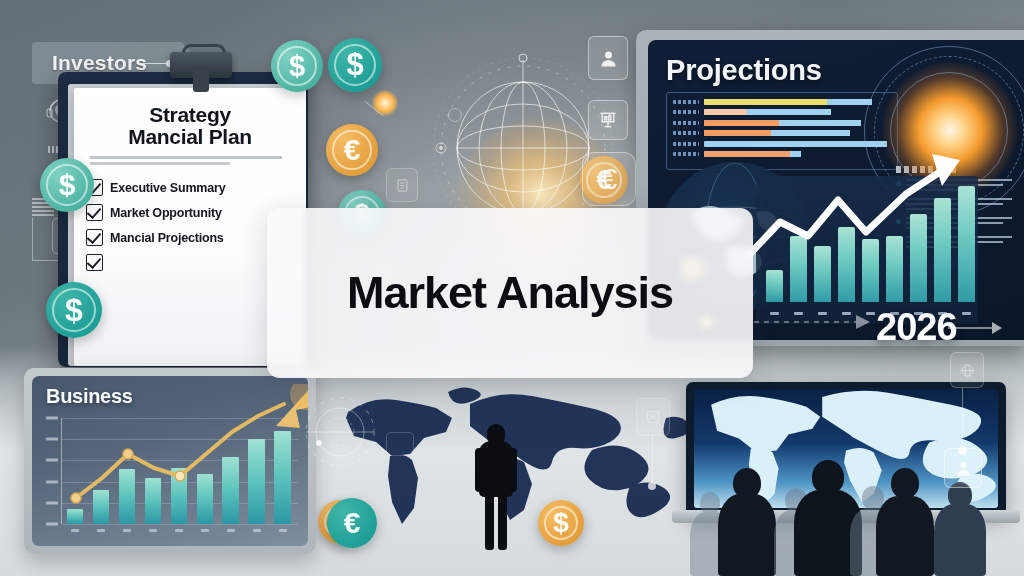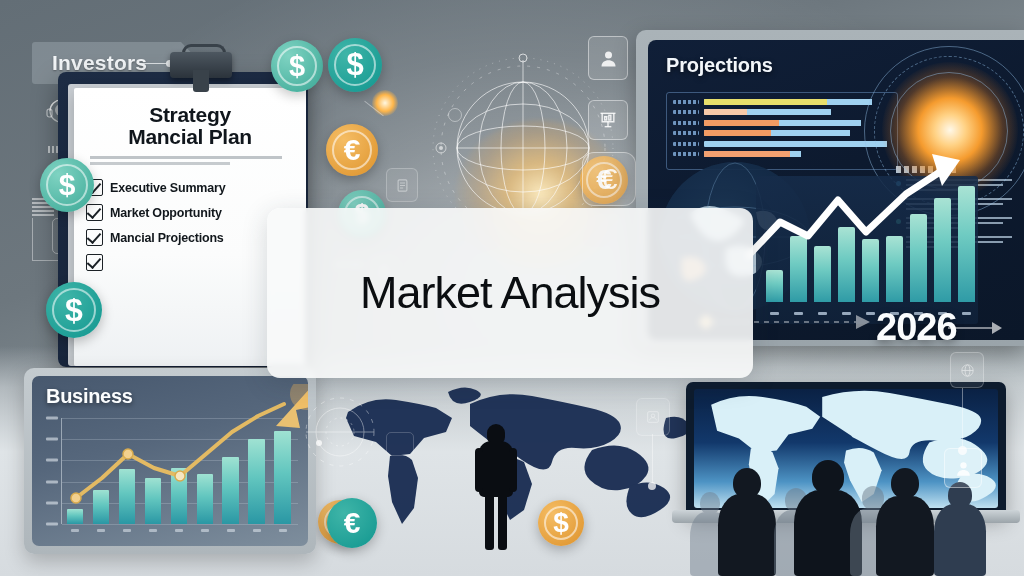--- a/index.html
+++ b/index.html
@@ -130,21 +130,21 @@
     left:636px;top:30px;width:388px;height:316px;
     background:linear-gradient(180deg,#aab3b8,#9aa4aa);
     border-radius:10px 0 0 10px;box-shadow:0 8px 22px rgba(0,0,0,.28);
   }
   .proj{
     left:648px;top:40px;width:376px;height:300px;
     background:linear-gradient(160deg,#101f38 0%,#0d1a2f 45%,#0b1729 100%);
     border-radius:8px 0 0 8px;overflow:hidden;
   }
   .proj-title{
-    position:absolute;left:18px;top:14px;color:#f2f6fa;font-size:20px;font-weight:700;
+    position:absolute;left:18px;top:14px;color:#f2f6fa;font-size:29px;font-weight:700;
     letter-spacing:-.2px;text-shadow:0 2px 5px rgba(0,0,0,.5);
   }
   .proj-chartbox{
     position:absolute;left:18px;top:52px;width:218px;height:66px;
     border:1px solid rgba(120,165,215,.45);border-radius:3px;padding:5px 6px;
   }
   .hbar-row{display:flex;align-items:center;gap:5px;height:7px;margin-bottom:3.6px;}
   .hbar-lab{
     flex:0 0 26px;height:4px;border-radius:1px;
     background:repeating-linear-gradient(90deg,#7fa9d6 0 3px,transparent 3px 5px);opacity:.85;
@@ -259,21 +259,21 @@
 
   
   .titlecard{
     left:267px;top:208px;width:486px;height:170px;
     background:rgba(248,249,250,.90);
     border-radius:13px;
     box-shadow:0 6px 26px rgba(40,50,60,.18);
     display:flex;flex-direction:column;align-items:center;justify-content:center;
     backdrop-filter:blur(3px);
   }
-  .t1{font-size:45px;font-weight:400;color:#0b0e11;letter-spacing:-1px;line-height:1.04;}
+  .t1{font-size:45px;font-weight:700;color:#0b0e11;letter-spacing:-1px;line-height:1.04;}
   .t2{font-size:45px;font-weight:700;color:#0b0e11;letter-spacing:-1px;line-height:1.06;margin-top:2px;}
 </style>
 </head>
 <body>
 
 <div id="stage">
 
   <div class="abs floor"></div>
 
   <div class="abs glow-core"></div>

